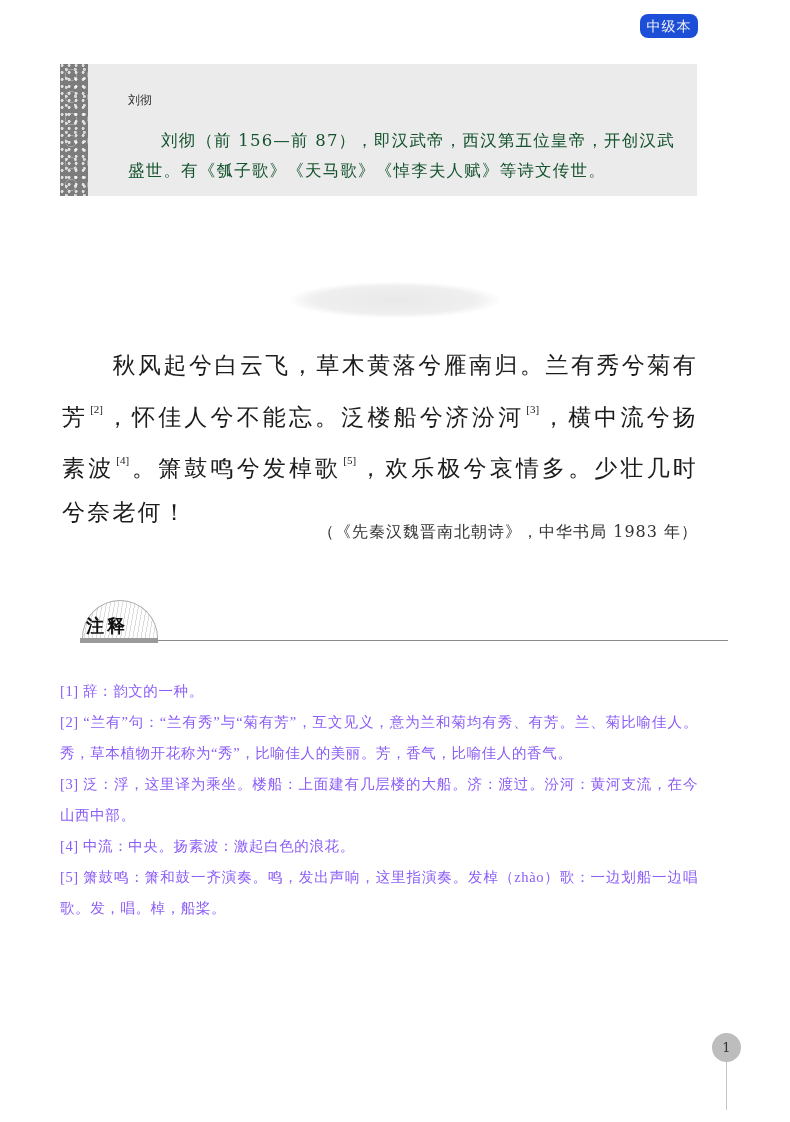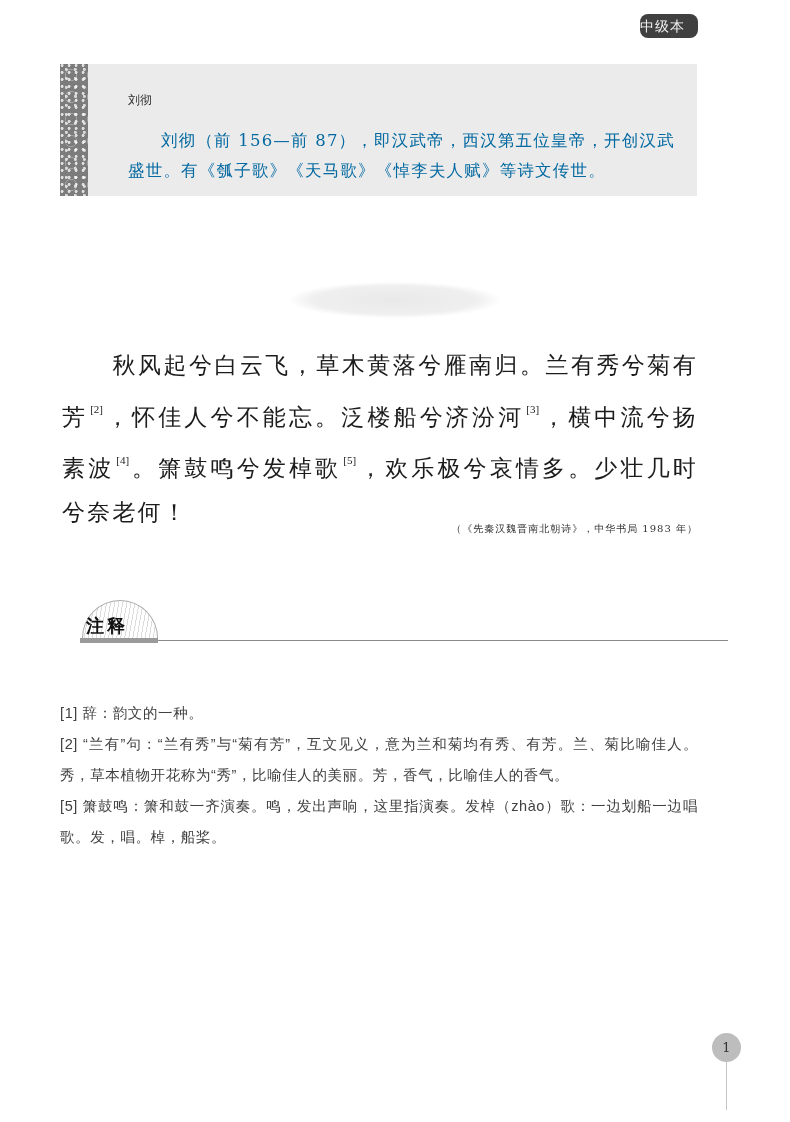--- a/index.html
+++ b/index.html
@@ -1,64 +1,64 @@
 <!DOCTYPE html>
 <html><head>
 <meta charset="utf-8">
 <style>
   html, body { margin: 0; padding: 0; background: #ffffff; }
   body { width: 790px; height: 1122px; position: relative; overflow: hidden;
          font-family: "DejaVu Serif", "Liberation Serif", serif; color: #222; }
 
   .level-badge { position: absolute; left: 640px; top: 14px; width: 58px; height: 24px;
-    background: #404040; border-radius: 8px; color: #f2f2f2; font-size: 14px;
-    line-height: 24px; letter-spacing: 1px; }
+    background: #1d4ed8; border-radius: 8px; color: #f2f2f2; font-size: 14px;
+    line-height: 24px; text-align: center; letter-spacing: 1px; }
 
   .author-box { position: absolute; left: 60px; top: 64px; width: 637px; height: 132px;
     background: #ebebeb; }
   .author-box .pattern { position: absolute; left: 0; top: 0; width: 28px; height: 132px;
     background-color: #7c7c7c;
     background-image:
       radial-gradient(circle at 30% 20%, rgba(255,255,255,.75) 1.2px, transparent 1.8px),
       radial-gradient(circle at 70% 60%, rgba(255,255,255,.7) 1.2px, transparent 1.8px),
       radial-gradient(circle at 50% 50%, transparent 5px, rgba(255,255,255,.35) 5.6px, transparent 6.4px);
     background-size: 7px 7px, 9px 9px, 22px 22px; }
   .author-name { position: absolute; left: 68px; top: 28px; font-size: 12px; color: #333; }
   .author-bio { position: absolute; left: 68px; top: 62px; width: 560px; font-size: 16.5px;
-    color: #0369a1; line-height: 30px; letter-spacing: 1.2px; text-indent: 2em; }
+    color: #14532d; line-height: 30px; letter-spacing: 1.2px; text-indent: 2em; }
 
   .title-wrap { position: absolute; left: 290px; top: 276px; width: 210px; height: 48px; }
   .title-wrap .ornament { position: absolute; left: 0; top: 6px; width: 210px; height: 36px;
     background: radial-gradient(ellipse at center, #e9e9e9 0%, #efefef 55%, rgba(255,255,255,0) 72%);
     border-radius: 50% 50% 40% 40%; }
   .title { position: absolute; left: 30px; top: 6px; width: 150px; text-align: center;
     font-size: 26px; color: #1d1d1d; letter-spacing: 2px; }
   .title sup { font-size: 11px; letter-spacing: 0; vertical-align: 12px; }
 
   .poem { position: absolute; left: 62px; top: 344px; width: 636px; font-size: 23px;
     line-height: 43.5px; color: #1c1c1c; letter-spacing: 2.2px; text-indent: 2.2em;
     text-align: justify; font-family: Liberation Serif, serif; }
   .poem sup { font-size: 11px; vertical-align: 12px; letter-spacing: 0; margin: 0 2px; }
 
-  .source { position: absolute; right: 92px; top: 522px; font-size: 10px; color: #333;
+  .source { position: absolute; right: 92px; top: 522px; font-size: 16px; color: #333;
     letter-spacing: 1px; }
 
   .notes-header { position: absolute; left: 48px; top: 600px; width: 650px; height: 46px; margin-left: 32px; }
   .notes-header .arch { position: absolute; left: 2px; top: 0; width: 74px; height: 42px;
     border-radius: 40px 40px 0 0; border: 1px solid #aaa; border-bottom: none;
     background: repeating-linear-gradient(100deg, #fff 0 3px, #dcdcdc 3px 4px); }
   .notes-header .label { position: absolute; left: 6px; top: 14px; font-size: 18px;
     font-weight: bold; color: #111; letter-spacing: 3px;
     font-family: "DejaVu Sans", sans-serif; }
   .notes-header .bar { position: absolute; left: 0; top: 38px; width: 78px; height: 5px; background: #9a9a9a; }
   .notes-header .rule { position: absolute; left: 78px; top: 40px; width: 570px; height: 1px; background: #8a8a8a; }
 
-  .notes { position: absolute; left: 60px; top: 698px; width: 638px;
-    font-family: Liberation Sans, sans-serif; font-size: 14.5px;
-    line-height: 31px; color: #404040; letter-spacing: 0.6px; text-align: justify; }
+  .notes { position: absolute; left: 60px; top: 676px; width: 638px;
+    font-family: Liberation Serif, serif; font-size: 14.5px;
+    line-height: 31px; color: #8b5cf6; letter-spacing: 0.6px; text-align: justify; }
   .notes p { margin: 0; }
 
   .page-number { position: absolute; left: 712px; top: 1033px; width: 29px; height: 29px;
     border-radius: 50%; background: #bdbdbd; color: #333; font-size: 13px;
     line-height: 29px; text-align: center; }
   .page-line { position: absolute; left: 726px; top: 1062px; width: 1px; height: 48px; background: #c4c4c4; }
 </style>
 </head>
 <body>
 
@@ -81,17 +81,19 @@
 <div class="notes-header">
   <div class="arch"></div>
   <div class="bar"></div>
   <div class="label">注释</div>
   <div class="rule"></div>
 </div>
 
 <div class="notes">
   <p>[1] 辞：韵文的一种。</p>
   <p>[2] “兰有”句：“兰有秀”与“菊有芳”，互文见义，意为兰和菊均有秀、有芳。兰、菊比喻佳人。秀，草本植物开花称为“秀”，比喻佳人的美丽。芳，香气，比喻佳人的香气。</p>
+  <p>[3] 泛：浮，这里译为乘坐。楼船：上面建有几层楼的大船。济：渡过。汾河：黄河支流，在今山西中部。</p>
+  <p>[4] 中流：中央。扬素波：激起白色的浪花。</p>
   <p>[5] 箫鼓鸣：箫和鼓一齐演奏。鸣，发出声响，这里指演奏。发棹（zhào）歌：一边划船一边唱歌。发，唱。棹，船桨。</p>
 </div>
 
 <div class="page-number">1</div>
 <div class="page-line"></div>
 
 </body></html>

